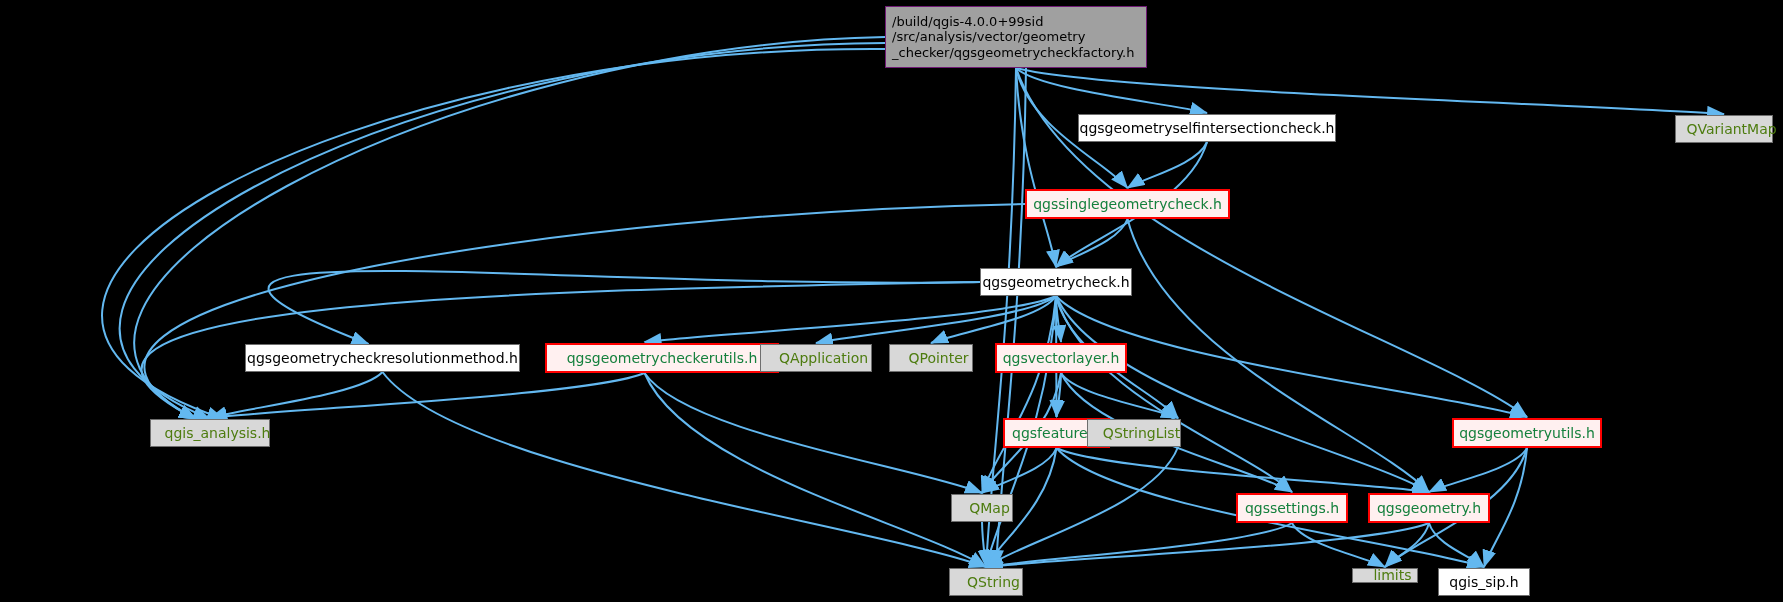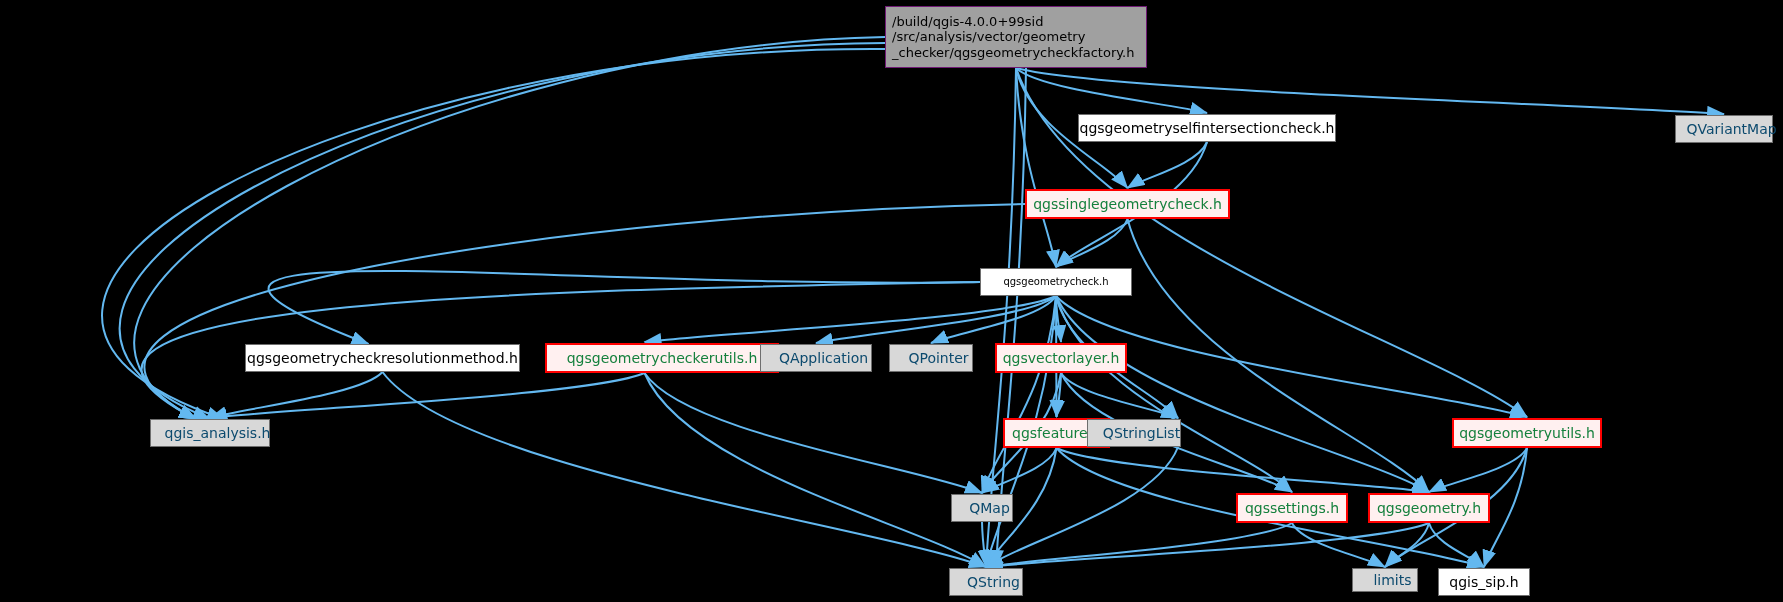--- a/index.html
+++ b/index.html
@@ -1,21 +1,21 @@
 <!DOCTYPE html>
 <html><head>
 <meta charset="utf-8">
 <style>
   html,body{margin:0;padding:0;background:#000;}
   #canvas{position:relative;width:1783px;height:602px;background:#000;overflow:hidden;
           font-family:"DejaVu Sans","Liberation Sans",sans-serif;}
   svg.edges{position:absolute;left:0;top:0;width:1783px;height:602px;}
   .node{position:absolute;box-sizing:border-box;display:flex;align-items:center;
         justify-content:center;text-align:right;line-height:1.18;white-space:pre;}
-  .n-gray{background:#d8d8d8;border:1px solid #6e6e6e;color:#0c4a6e;padding-left:15px;}
+  .n-gray{background:#d8d8d8;border:1px solid #6e6e6e;color:#4d7c0f;padding-left:15px;}
   .n-white{background:#ffffff;border:1px solid #6e6e6e;color:#000;}
   .n-red{background:#fff0f0;border:2px solid #ff0000;color:#15803d;}
   .n-title{background:#a0a0a0;border:1px solid #701a75;color:#000;}
 </style>
 </head>
 <body>
 
 <div id="canvas">
   <svg class="edges" viewBox="0 0 1783 602">
     <defs>
@@ -77,30 +77,30 @@
         <path d="M982,522 C982.48,544.5 985.2,557.1 986,567"></path>
       </g>
   </svg>
   <div id="node-layer">
       <div class="node n-title" style="left: 885px; top: 6px; width: 262px; height: 62px; font-size: 13px; text-align: left; justify-content: flex-start; padding-left: 6px;">/build/qgis-4.0.0+99sid
 /src/analysis/vector/geometry
 _checker/qgsgeometrycheckfactory.h</div>
       <div class="node n-gray" style="left: 1675px; top: 115px; width: 98px; height: 28px; font-size: 14px;">QVariantMap</div>
       <div class="node n-white" style="left: 1078px; top: 114px; width: 258px; height: 28px; font-size: 14px;">qgsgeometryselfintersectioncheck.h</div>
       <div class="node n-red" style="left: 1025px; top: 189px; width: 205px; height: 30px; font-size: 14px;">qgssinglegeometrycheck.h</div>
-      <div class="node n-white" style="left: 980px; top: 268px; width: 152px; height: 28px; font-size: 10px;">qgsgeometrycheck.h</div>
+      <div class="node n-white" style="left: 980px; top: 268px; width: 152px; height: 28px; font-size: 14px;">qgsgeometrycheck.h</div>
       <div class="node n-white" style="left: 245px; top: 344px; width: 275px; height: 28px; font-size: 14px;">qgsgeometrycheckresolutionmethod.h</div>
       <div class="node n-red" style="left: 545px; top: 343px; width: 234px; height: 30px; font-size: 14px;">qgsgeometrycheckerutils.h</div>
       <div class="node n-gray" style="left: 760px; top: 344px; width: 112px; height: 28px; font-size: 14px;">QApplication</div>
       <div class="node n-gray" style="left: 889px; top: 344px; width: 84px; height: 28px; font-size: 14px;">QPointer</div>
       <div class="node n-red" style="left: 995px; top: 343px; width: 132px; height: 30px; font-size: 14px;">qgsvectorlayer.h</div>
       <div class="node n-gray" style="left: 150px; top: 419px; width: 120px; height: 28px; font-size: 14px;">qgis_analysis.h</div>
       <div class="node n-red" style="left: 1003px; top: 418px; width: 107px; height: 30px; font-size: 14px;">qgsfeature.h</div>
       <div class="node n-gray" style="left: 1087px; top: 419px; width: 94px; height: 28px; font-size: 14px;">QStringList</div>
       <div class="node n-red" style="left: 1452px; top: 418px; width: 150px; height: 30px; font-size: 14px;">qgsgeometryutils.h</div>
       <div class="node n-gray" style="left: 951px; top: 494px; width: 62px; height: 28px; font-size: 14px;">QMap</div>
       <div class="node n-red" style="left: 1236px; top: 493px; width: 112px; height: 30px; font-size: 14px;">qgssettings.h</div>
       <div class="node n-red" style="left: 1368px; top: 493px; width: 122px; height: 30px; font-size: 14px;">qgsgeometry.h</div>
       <div class="node n-gray" style="left: 949px; top: 568px; width: 74px; height: 28px; font-size: 14px;">QString</div>
-      <div class="node n-gray" style="left: 1352px; top: 568px; width: 66px; height: 24px; font-size: 14px;">limits</div>
+      <div class="node n-gray" style="left: 1352px; top: 568px; width: 66px; height: 15px; font-size: 14px;">limits</div>
       <div class="node n-white" style="left: 1438px; top: 568px; width: 92px; height: 28px; font-size: 14px;">qgis_sip.h</div>
     </div>
 </div>
 
 </body></html>

